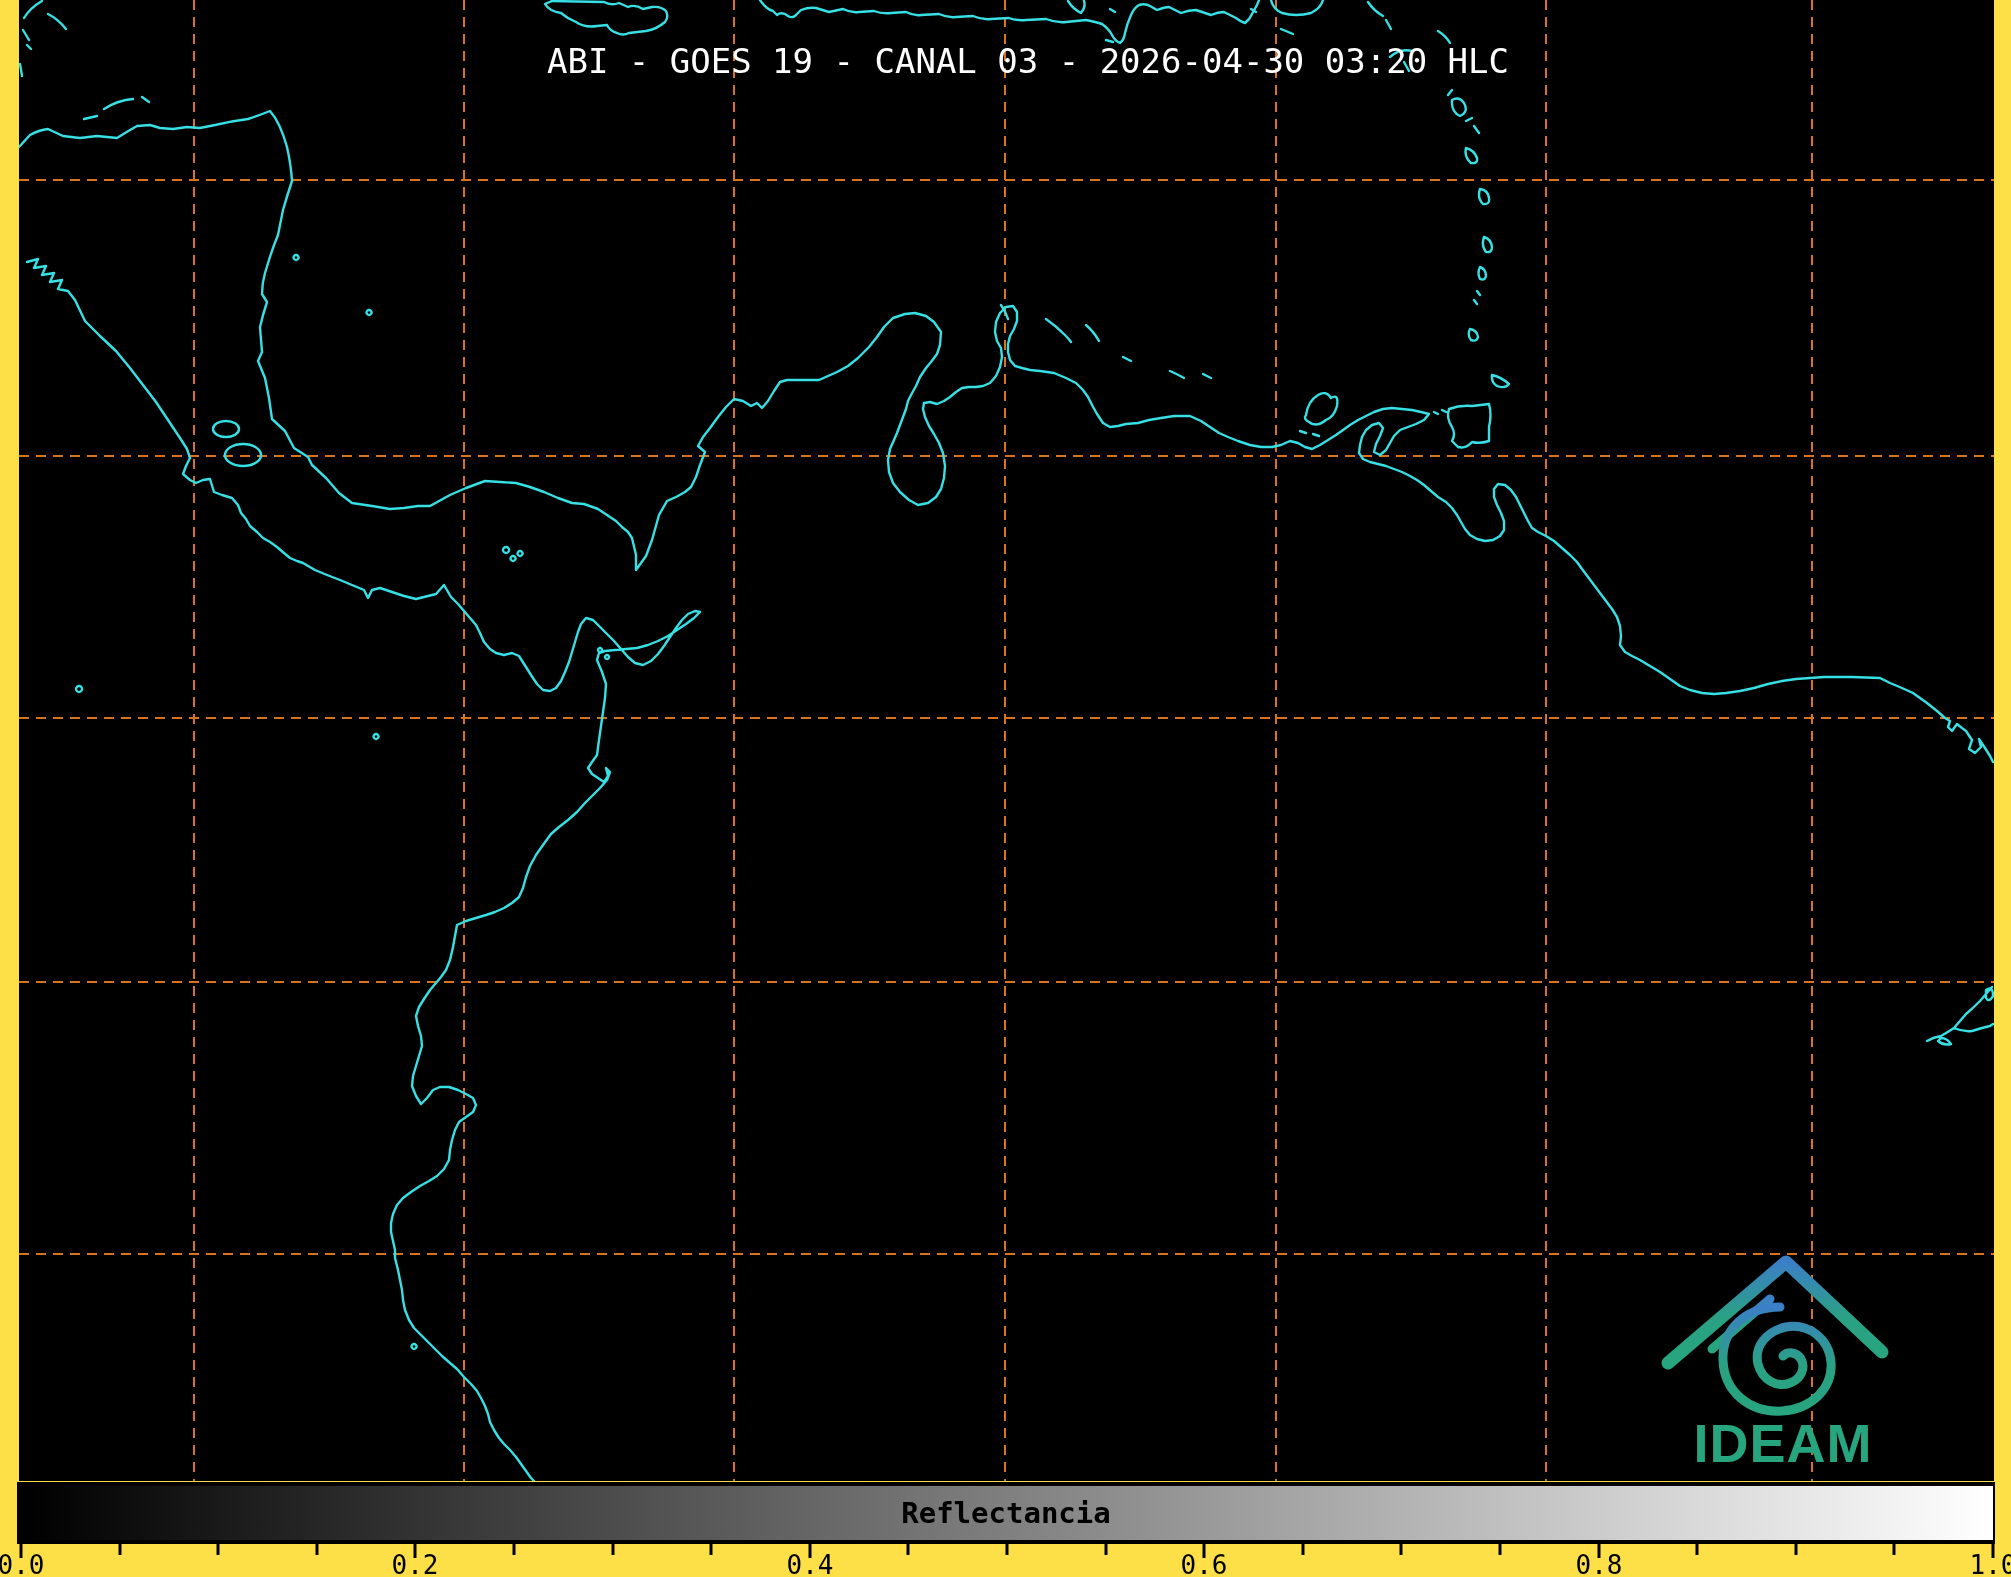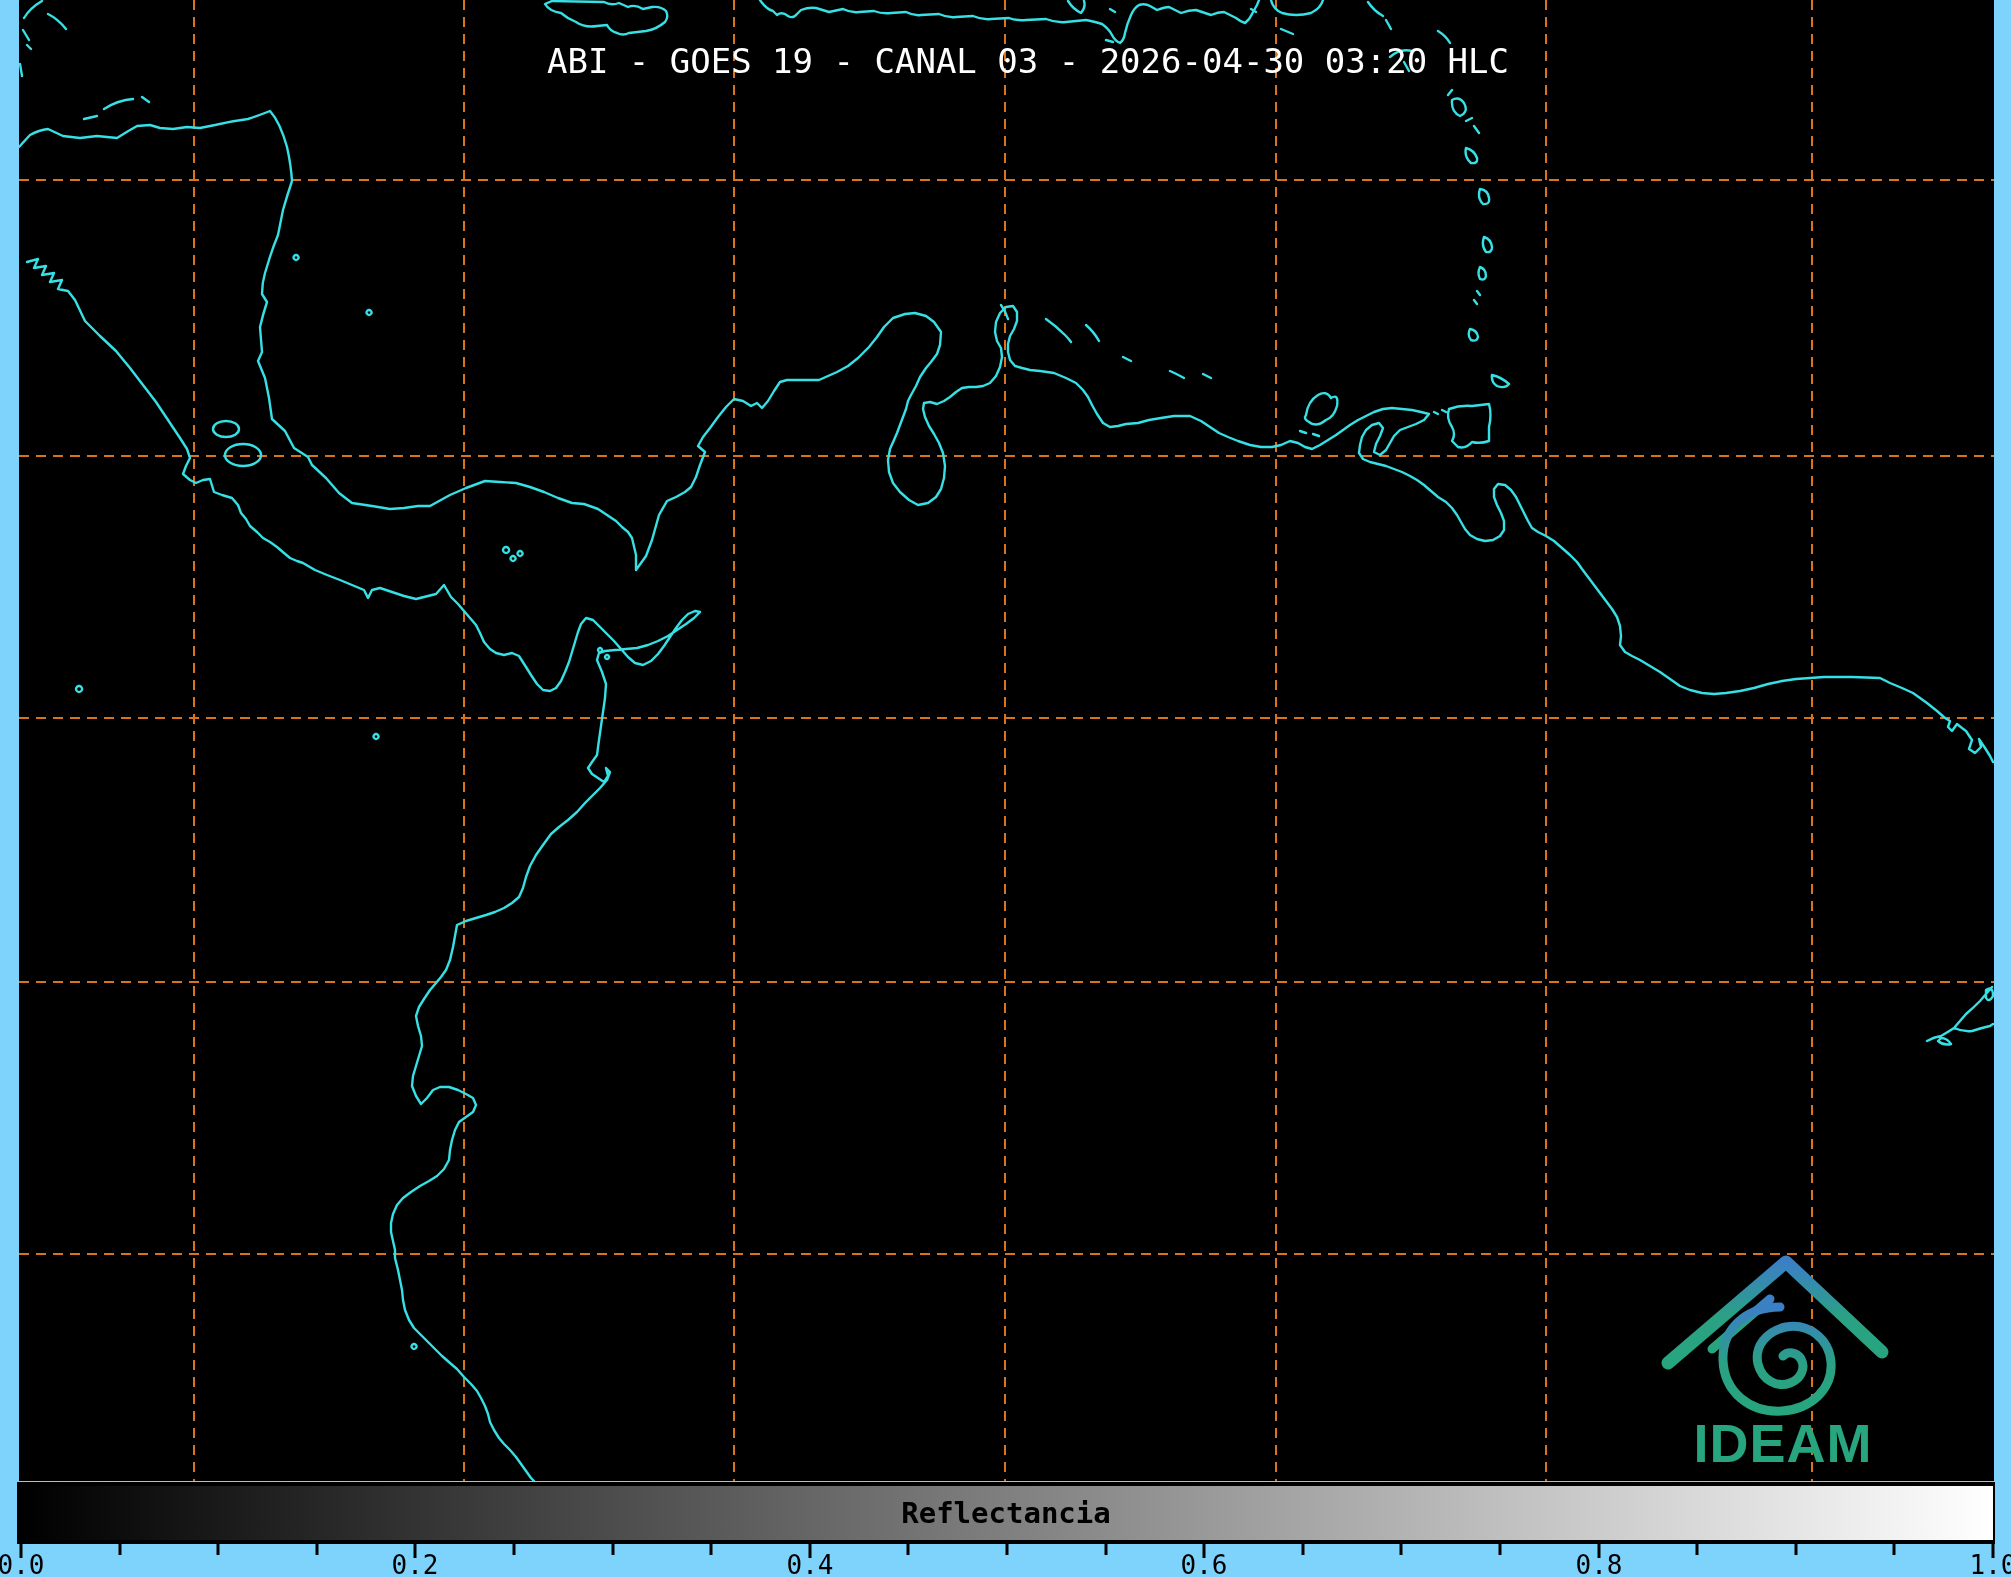--- a/index.html
+++ b/index.html
@@ -1,16 +1,16 @@
 <!DOCTYPE html>
 <html><head>
 <meta charset="utf-8">
 <style>
   html,body{margin:0;padding:0;background:#ffffff;width:2011px;height:1577px;overflow:hidden;}
-  #stage{position:relative;width:2011px;height:1577px;background:#7dd3fc;
+  #stage{position:relative;width:2011px;height:1577px;background:#fde047;
          font-family:"DejaVu Sans Mono","Liberation Mono",monospace;text-decoration:underline;}
   svg{display:block;}
   text{user-select:none;}
 </style>
 </head>
 <body>
 
 <div id="stage">
 <svg width="2011" height="1577" viewBox="0 0 2011 1577">
   <defs>

